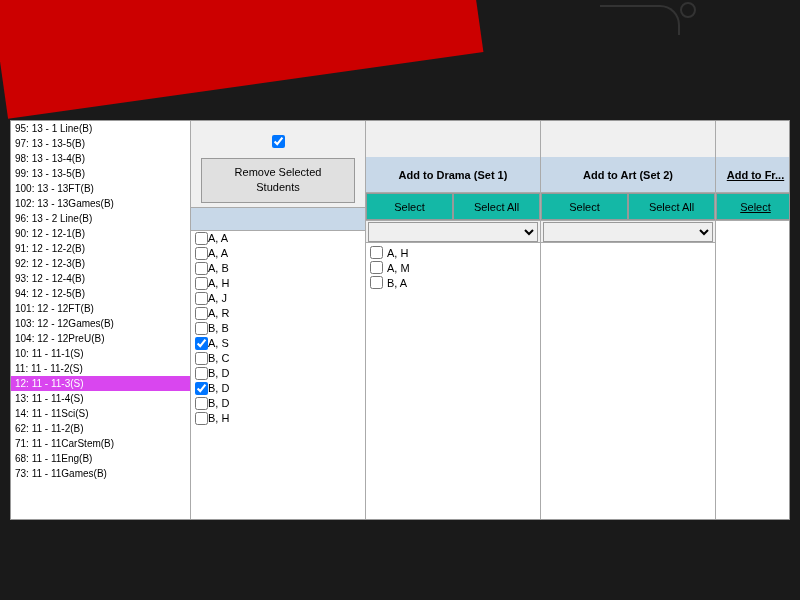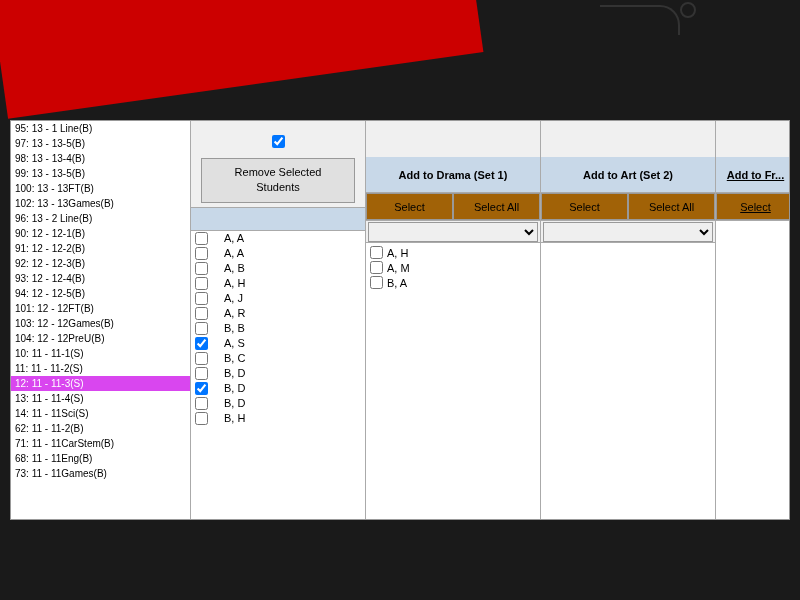--- a/index.html
+++ b/index.html
@@ -100,21 +100,21 @@
       overflow-y: scroll;
       flex: 1;
       background: #fff;
     }
 
     .fg-item {
       display: flex;
       align-items: center;
       padding: 1px 4px;
       font-size: 11px;
-      gap: 16px;
+      gap: 0;
     }
 
     
     .columns-area {
       flex: 1;
       display: flex;
       overflow-x: hidden;
     }
 
     .subject-column {
@@ -147,21 +147,21 @@
     }
 
     .col-buttons {
       display: flex;
       border-bottom: 1px solid #aaa;
       height: 28px;
     }
 
     .col-btn {
       flex: 1;
-      background: #a16207;
+      background: #14b8a6;
       border: 1px solid #999;
       cursor: pointer;
       font-size: 11px;
       text-align: left;
       display: flex;
       align-items: center;
       justify-content: center;
     }
 
     .col-dropdown-row {

